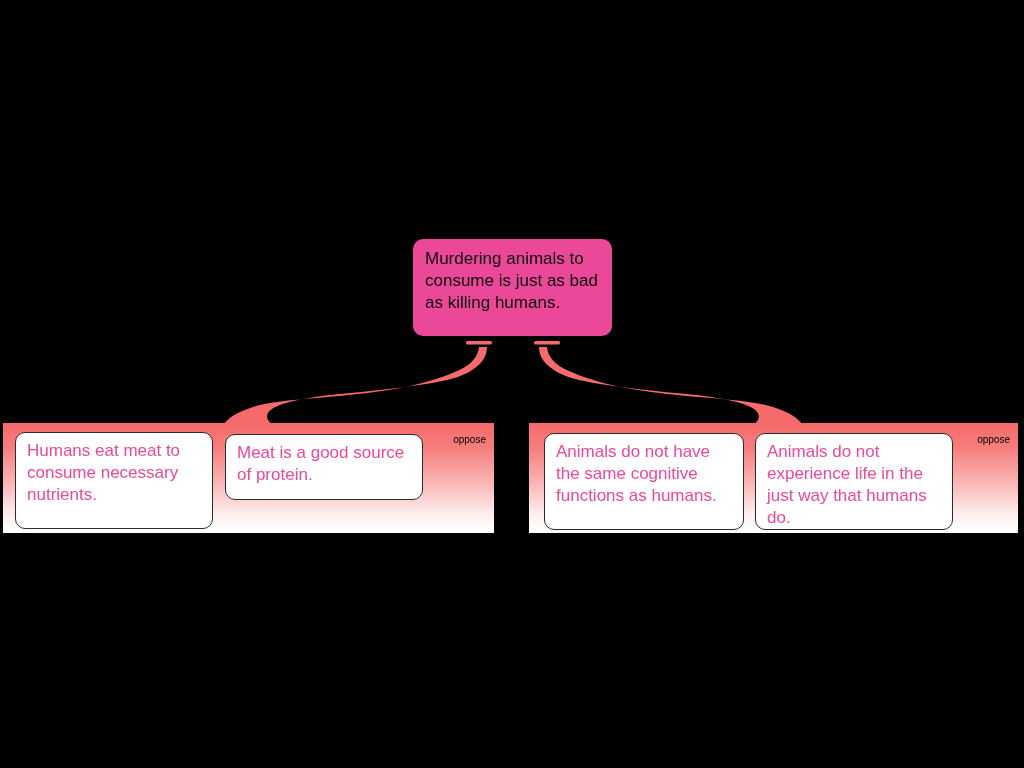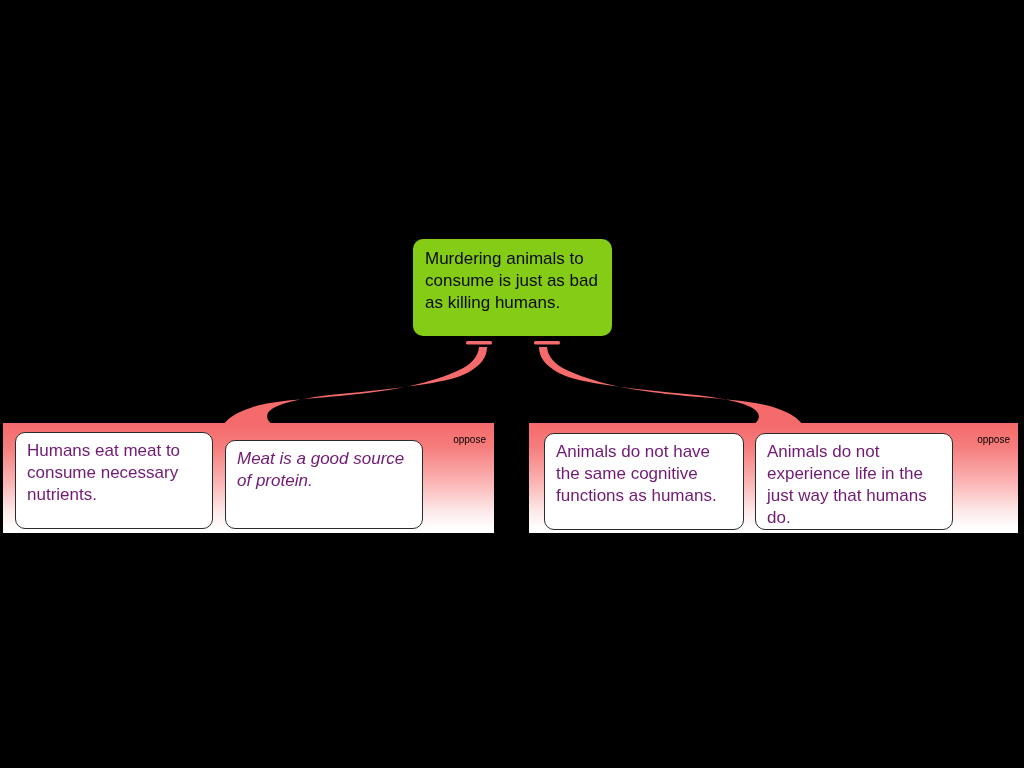--- a/index.html
+++ b/index.html
@@ -8,21 +8,21 @@
     width:1024px;height:768px;
     background:#000;
     overflow:hidden;
     font-family:"Liberation Sans", sans-serif;
     color:#0a0a0a;
   }
   
   .claim{
     position:absolute;left:413px;top:239px;width:199px;height:97px;
     box-sizing:border-box;
-    background:#84cc16;border-radius:10px;
+    background:#ec4899;border-radius:10px;
     padding:9px 10px 8px 12px;
     font-size:17px;line-height:22px;
     color:#0a0a0a;
   }
   
   .connectors{position:absolute;left:0;top:0;width:1024px;height:768px;}
   
   .group{
     position:absolute;top:423px;height:110px;
     background:linear-gradient(180deg,#f56a6a 0%,#f67d7d 22%,#fbb6b6 55%,#fde9e9 80%,#ffffff 96%);
@@ -31,24 +31,24 @@
   .group-right{left:529px;width:489px;}
   .relation-label{
     position:absolute;top:10px;right:8px;
     font-size:10px;line-height:14px;color:#000;
   }
   
   .node{
     position:absolute;box-sizing:border-box;
     background:#fff;border:1.5px solid #2b2b2b;border-radius:10px;
     padding:7px 9px 6px 11px;
-    font-size:17px;line-height:22px;color:#701a75;
+    font-size:17px;line-height:22px;color:#ec4899;
   }
   .node-1{left:12px;top:9px;width:198px;height:97px;}
-  .node-2{left:222px;top:17px;width:198px;height:89px;font-style:italic;}
+  .node-2{left:222px;top:11px;width:198px;height:66px;}
   .node-3{left:15px;top:10px;width:200px;height:97px;}
   .node-4{left:226px;top:10px;width:198px;height:97px;}
 </style>
 </head>
 <body>
 
 <div class="canvas">
 
   <svg class="connectors" width="1024" height="768" viewBox="0 0 1024 768">
     <defs>

